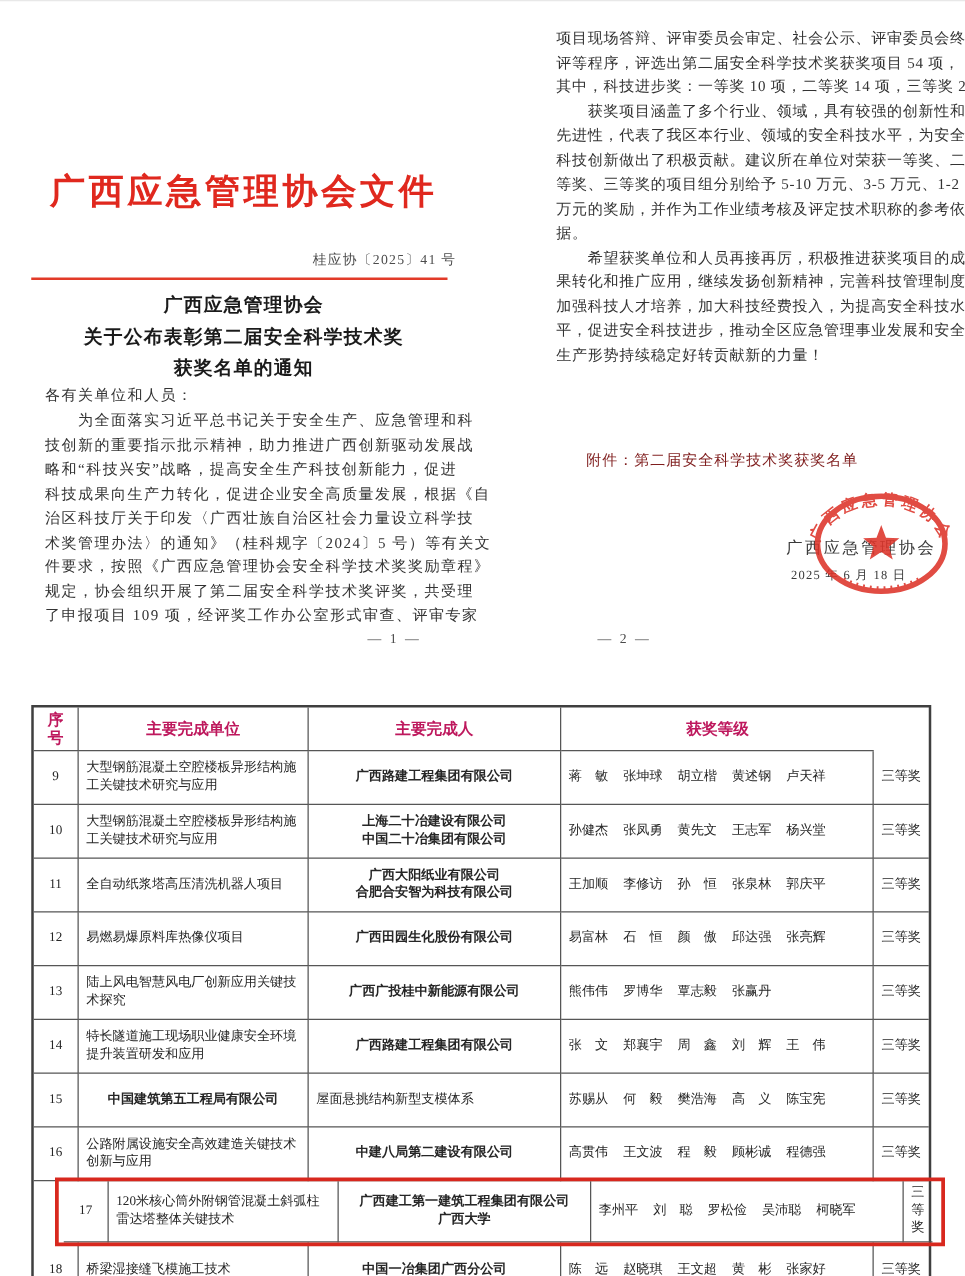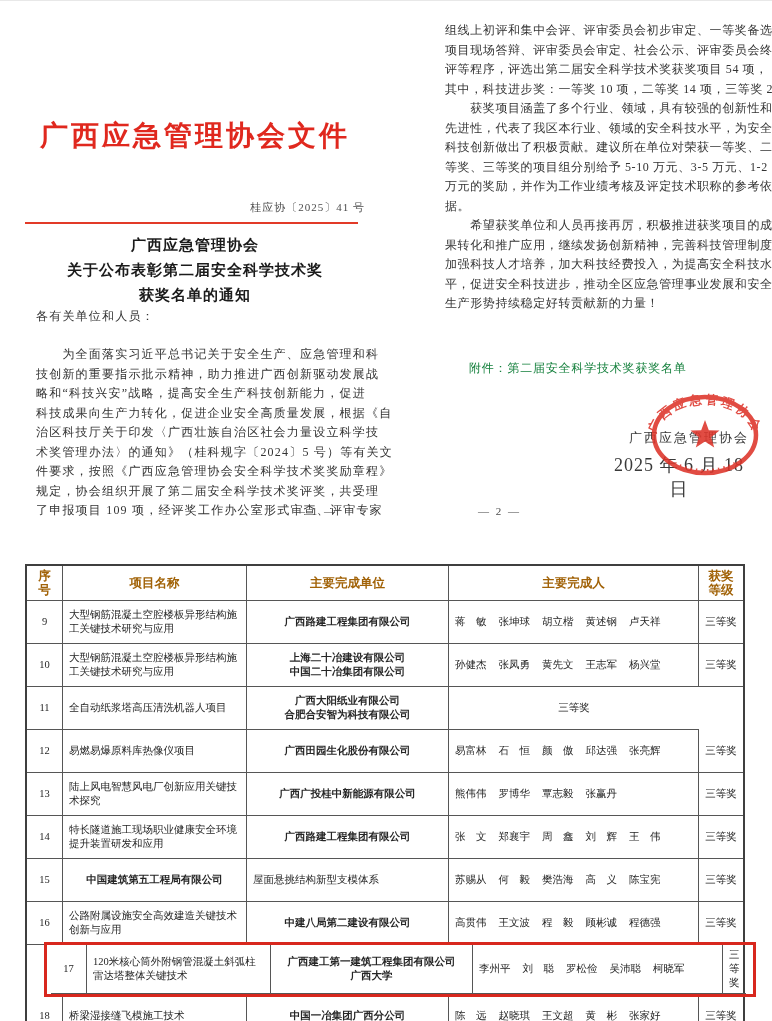--- a/index.html
+++ b/index.html
@@ -3,64 +3,64 @@
 <meta charset="utf-8">
 <style>
   html,body{margin:0;padding:0;background:#fff;}
   .canvas{
     position:relative;width:772px;height:1021px;background:#ffffff;
     overflow:hidden;border-top:1px solid #e8e8e8;
     font-family:"Liberation Serif","DejaVu Serif",serif;color:#2f2f2f;
   }
   
   .red-title{
-    position:absolute;left:22px;top:116px;width:346px;text-align:center;
+    position:absolute;left:22px;top:133px;width:346px;text-align:center;
     font-family:"Liberation Sans","DejaVu Sans",sans-serif;
     font-size:28px;font-weight:bold;color:#e0281e;letter-spacing:3px;white-space:nowrap;
   }
   .doc-number{position:absolute;left:25px;top:199px;width:340px;text-align:right;
     font-size:11px;color:#4c4c4c;letter-spacing:1px;}
   .red-line{position:absolute;left:25px;top:221px;width:333px;height:2px;background:#e23a28;}
   .doc-heading{position:absolute;left:15px;top:231px;width:360px;text-align:center;
     font-family:"Liberation Sans","DejaVu Sans",sans-serif;
     font-size:15px;font-weight:bold;color:#1b1b1b;line-height:25px;letter-spacing:1px;}
   .p1-salutation{position:absolute;left:36px;top:306px;font-size:12px;letter-spacing:1px;text-align:center;}
-  .p1-body{position:absolute;left:36px;top:344px;width:360px;}
+  .p1-body{position:absolute;left:36px;top:326px;width:360px;}
   .doc-line{font-size:12px;line-height:19.5px;letter-spacing:1.2px;white-space:nowrap;color:#333;}
   .p1-footer{position:absolute;left:25px;top:504px;width:340px;text-align:right;
     padding-right:28px;font-size:11px;color:#4a4a4a;letter-spacing:2px;box-sizing:border-box;}
   
   .p2-body{position:absolute;left:445px;top:20px;width:325px;}
   .p2-body .doc-line{font-size:12px;letter-spacing:0.6px;}
-  .p2-attachment{position:absolute;left:445px;top:359px;font-size:12px;letter-spacing:0.8px;text-indent:2em;color:#15803d;}
+  .p2-attachment{position:absolute;left:445px;top:359px;font-size:12px;letter-spacing:0.8px;text-indent:2em;color:#7f1d1d;}
   .signer-name{position:absolute;left:610px;top:428px;width:158px;text-align:center;
     font-size:13px;letter-spacing:2px;color:#3a3a3a;}
   .signer-date{position:absolute;left:606px;top:452px;width:146px;text-align:center;
-    font-size:18px;letter-spacing:1px;color:#3a3a3a;}
+    font-size:10px;letter-spacing:1px;color:#3a3a3a;}
   .p2-footer{position:absolute;left:445px;top:504px;width:320px;text-align:left;
     padding-left:33px;font-size:11px;color:#4a4a4a;letter-spacing:2px;box-sizing:border-box;}
   .stamp{position:absolute;left:645px;top:388px;width:120px;height:92px;opacity:0.88;}
   
   .awards-table{
     position:absolute;left:25px;top:563px;width:720px;
     border:2px solid #3f3f3f;box-sizing:border-box;background:#fff;
   }
   .trow{display:grid;grid-template-columns:36px 184px 202px 250px 1fr;min-height:43px;}
   .trow.head{min-height:26px;}
   .tcell{
     border-right:1px solid #565656;border-bottom:1px solid #565656;
     padding:3px 6px;display:flex;align-items:center;
     font-size:10.5px;line-height:14px;color:#262626;box-sizing:border-box;
   }
   .tcell:last-child{border-right:none;}
   .trow:last-child .tcell{border-bottom:none;}
   .tcell.center{justify-content:center;text-align:center;}
   .tcell.th{
     font-family:"Liberation Sans","DejaVu Sans",sans-serif;
-    font-weight:bold;font-size:12.5px;justify-content:center;text-align:center;color:#a16207;
+    font-weight:bold;font-size:12.5px;justify-content:center;text-align:center;color:#be185d;
   }
   .units-cell{flex-direction:column;align-items:center;justify-content:center;font-weight:bold;}
   .people-cell{flex-wrap:wrap;column-gap:12px;row-gap:2px;}
   .trow.highlight{position:relative;margin-left:24px;}
   .trow.highlight::after{
     content:"";position:absolute;left:-7px;right:-13px;top:-3px;bottom:-3px;
     border:3px solid #d8281e;pointer-events:none;z-index:5;
   }
 </style>
 </head>
@@ -84,21 +84,20 @@
       <div class="doc-line">科技成果向生产力转化，促进企业安全高质量发展，根据《自</div>
       <div class="doc-line">治区科技厅关于印发〈广西壮族自治区社会力量设立科学技</div>
       <div class="doc-line">术奖管理办法〉的通知》（桂科规字〔2024〕5 号）等有关文</div>
       <div class="doc-line">件要求，按照《广西应急管理协会安全科学技术奖奖励章程》</div>
       <div class="doc-line">规定，协会组织开展了第二届安全科学技术奖评奖，共受理</div>
       <div class="doc-line">了申报项目 109 项，经评奖工作办公室形式审查、评审专家</div>
     </div>
   <div class="p1-footer">— 1 —</div>
 
   <div class="p2-body">
-      <div class="doc-line">组线上初评和集中会评、评审委员会初步审定、一等奖备选</div>
       <div class="doc-line">项目现场答辩、评审委员会审定、社会公示、评审委员会终</div>
       <div class="doc-line">评等程序，评选出第二届安全科学技术奖获奖项目 54 项，</div>
       <div class="doc-line">其中，科技进步奖：一等奖 10 项，二等奖 14 项，三等奖 24</div>
       <div class="doc-line">　　获奖项目涵盖了多个行业、领域，具有较强的创新性和</div>
       <div class="doc-line">先进性，代表了我区本行业、领域的安全科技水平，为安全</div>
       <div class="doc-line">科技创新做出了积极贡献。建议所在单位对荣获一等奖、二</div>
       <div class="doc-line">等奖、三等奖的项目组分别给予 5-10 万元、3-5 万元、1-2</div>
       <div class="doc-line">万元的奖励，并作为工作业绩考核及评定技术职称的参考依</div>
       <div class="doc-line">据。</div>
       <div class="doc-line">　　希望获奖单位和人员再接再厉，积极推进获奖项目的成</div>
@@ -120,21 +119,20 @@
     <path d="M60,31 L63.8,41.2 L74.5,41.6 L66.2,48.3 L69.2,58.6 L60,52.5 L50.8,58.6 L53.8,48.3 L45.5,41.6 L56.2,41.2 Z" fill="#dd342a"></path>
     <text font-size="12.5" font-weight="bold" fill="#dd342a" font-family="Liberation Sans, DejaVu Sans, sans-serif" letter-spacing="3">
       <textPath href="#arcTop" startOffset="50%" text-anchor="middle">广西应急管理协会</textPath>
     </text>
     <path d="M 30,74 A 51,38 0 0 0 90,74" fill="none" stroke="#dd342a" stroke-width="2.5" stroke-dasharray="1.5,4"></path>
   </svg>
 
   <div class="awards-table">
     <div class="trow head">
         <div class="tcell th">序号</div>
-        <div class="tcell th">项目名称</div>
         <div class="tcell th">主要完成单位</div>
         <div class="tcell th">主要完成人</div>
         <div class="tcell th">获奖等级</div>
       </div>
     <div>
         <div class="trow">
           <div class="tcell center">9</div>
           <div class="tcell ">大型钢筋混凝土空腔楼板异形结构施工关键技术研究与应用</div>
           <div class="tcell units-cell">
             <div>广西路建工程集团有限公司</div>
@@ -164,20 +162,27 @@
           </div>
           <div class="tcell center">三等奖</div>
         </div>
         <div class="trow">
           <div class="tcell center">11</div>
           <div class="tcell ">全自动纸浆塔高压清洗机器人项目</div>
           <div class="tcell units-cell">
             <div>广西大阳纸业有限公司</div>
             <div>合肥合安智为科技有限公司</div>
           </div>
+          <div class="tcell people-cell">
+            <span>王加顺</span>
+            <span>李修访</span>
+            <span>孙　恒</span>
+            <span>张泉林</span>
+            <span>郭庆平</span>
+          </div>
           <div class="tcell center">三等奖</div>
         </div>
         <div class="trow">
           <div class="tcell center">12</div>
           <div class="tcell ">易燃易爆原料库热像仪项目</div>
           <div class="tcell units-cell">
             <div>广西田园生化股份有限公司</div>
           </div>
           <div class="tcell people-cell">
             <span>易富林</span>

